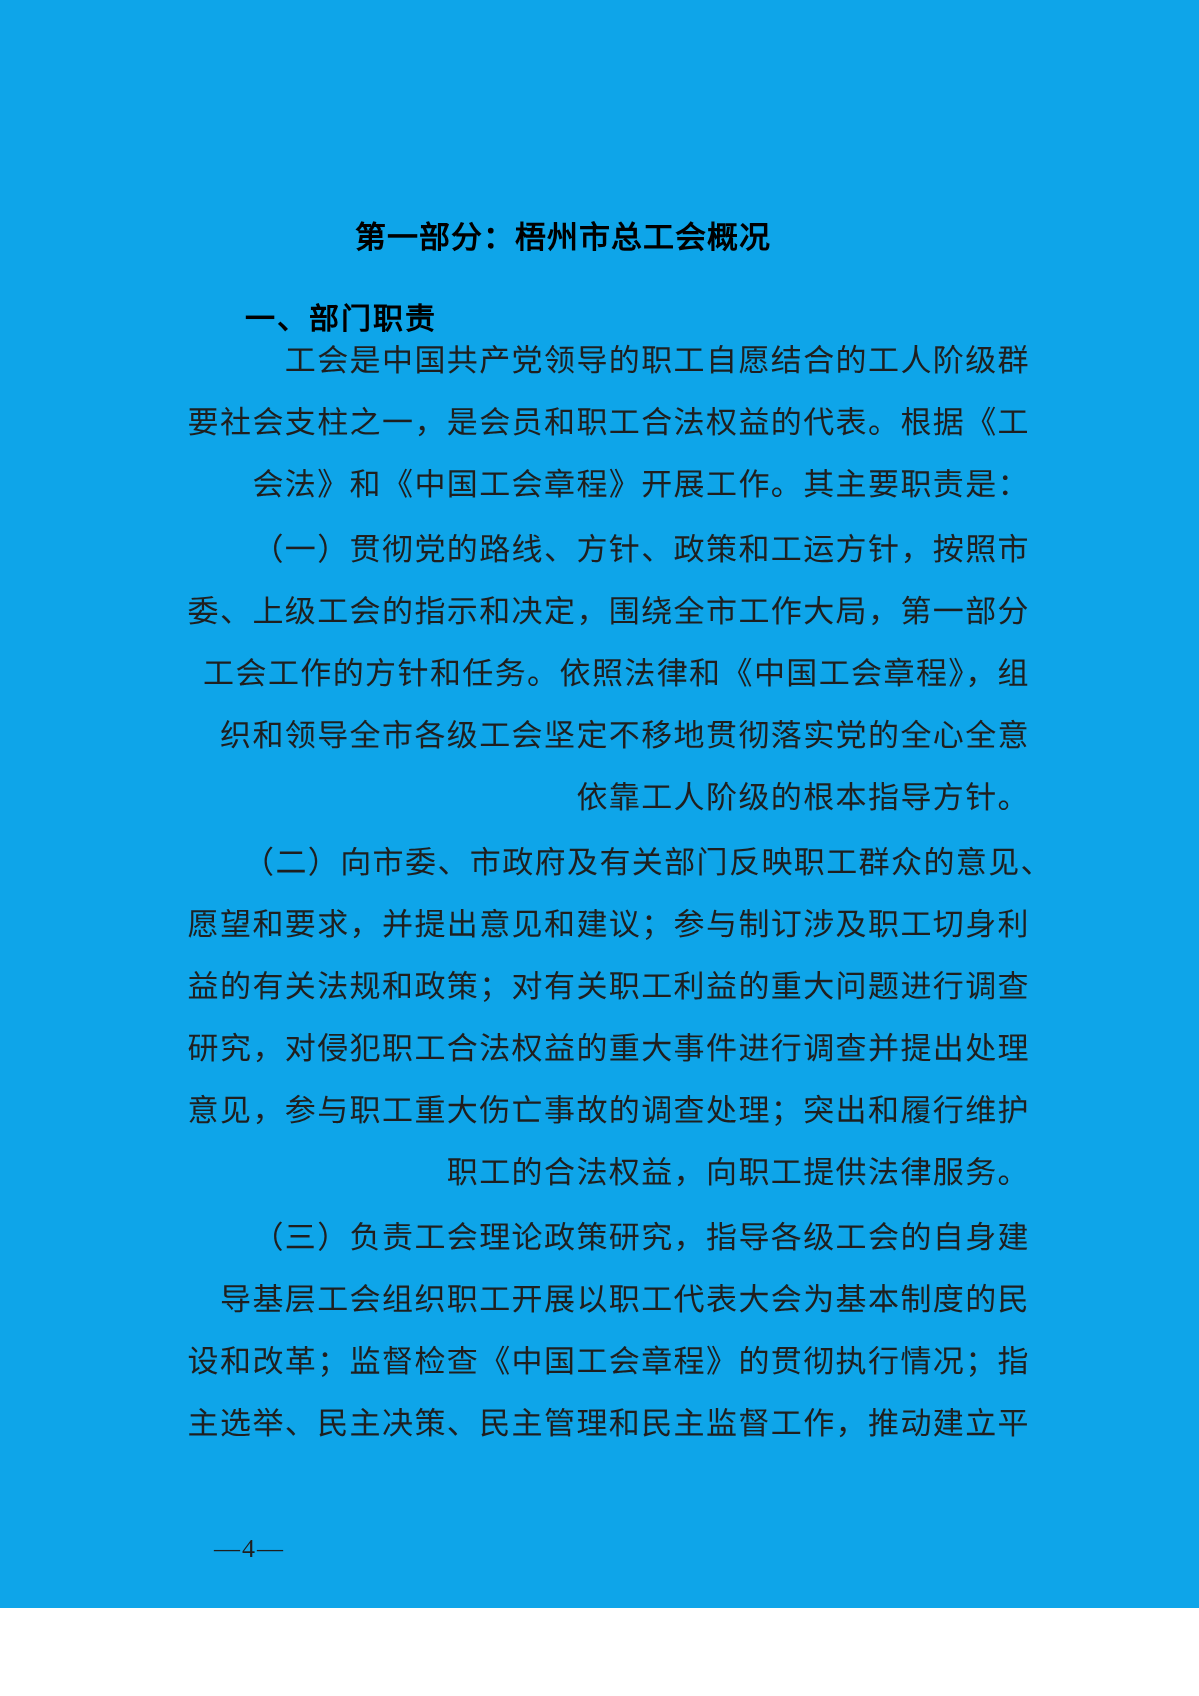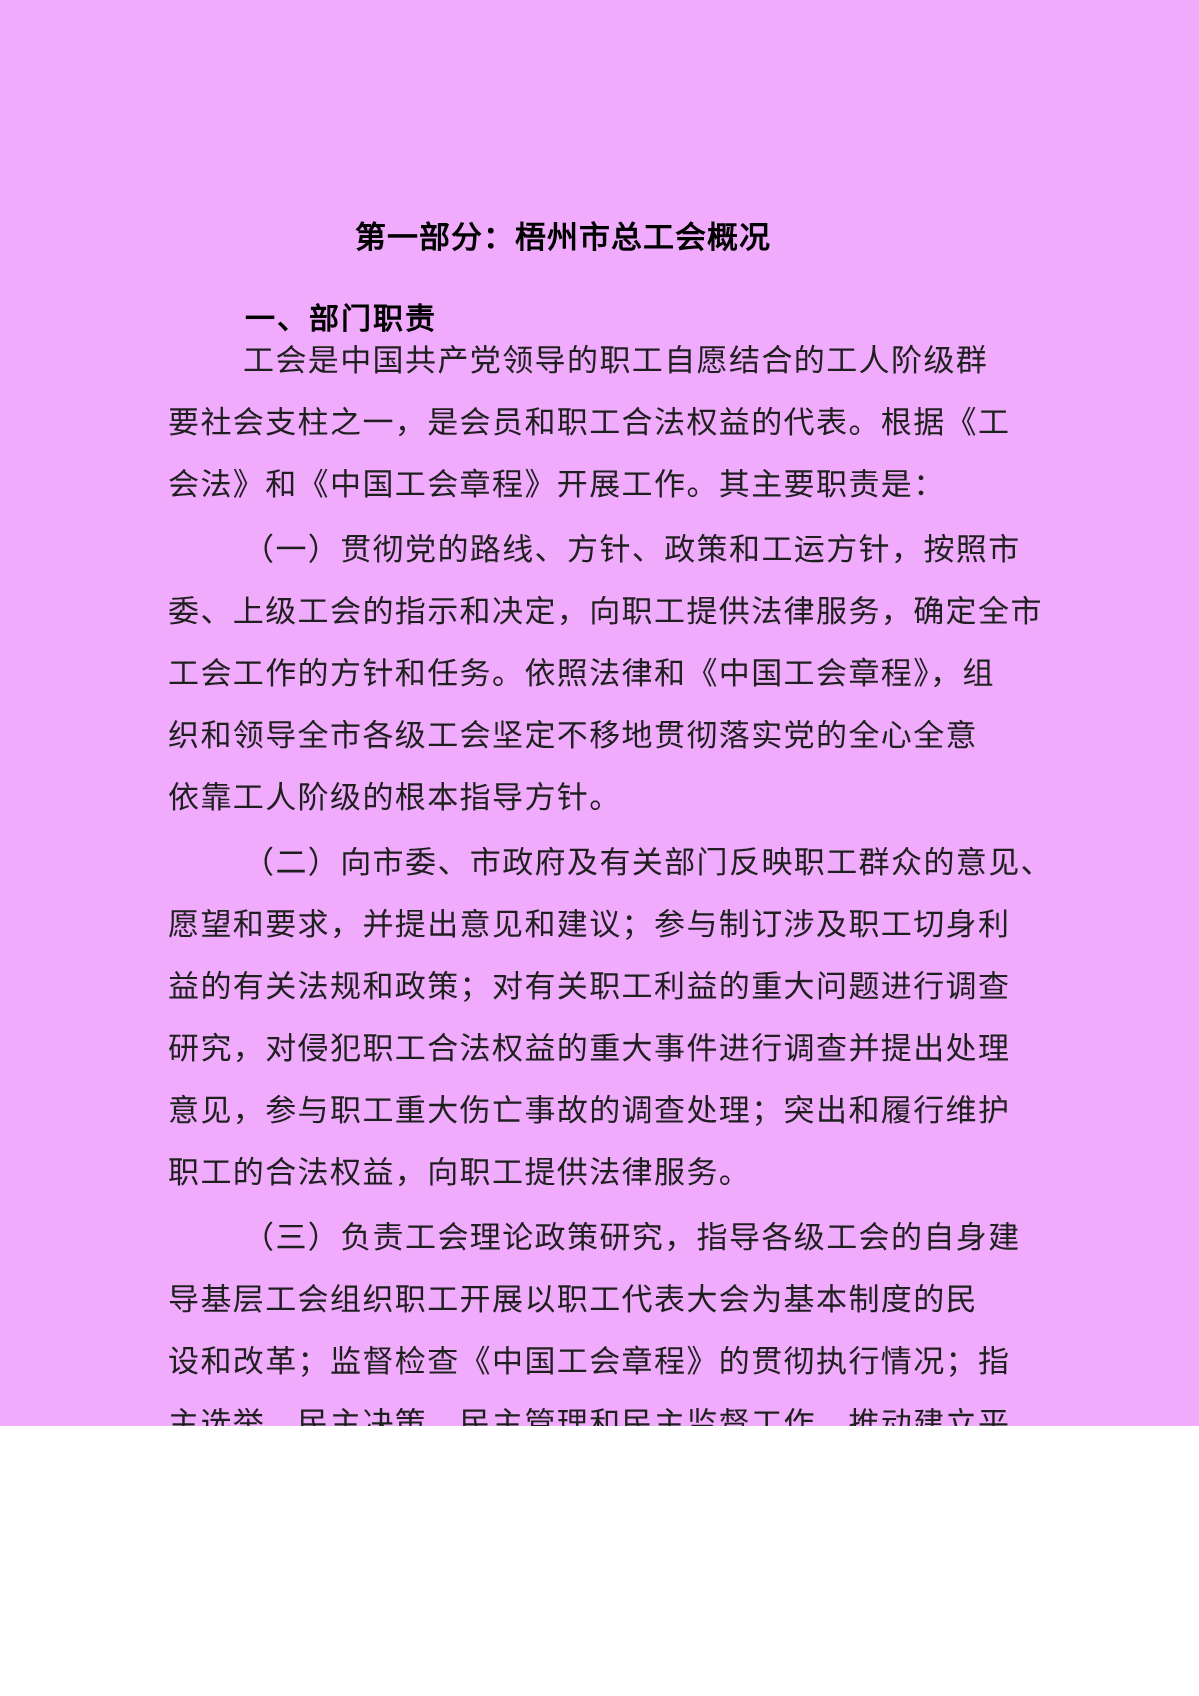--- a/index.html
+++ b/index.html
@@ -3,22 +3,22 @@
 <meta charset="utf-8">
 <style>
   html, body {
     margin: 0;
     padding: 0;
     background: #ffffff;
   }
   .page {
     position: relative;
     width: 1199px;
-    height: 1426px;
-    background: #f0abfc;
+    height: 1608px;
+    background: #0ea5e9;
     overflow: hidden;
     font-family: "Liberation Serif", "DejaVu Serif", serif;
     color: #1c1c1c;
   }
   .doc-title {
     position: absolute;
     top: 212px;
     left: 168px;
     width: 790px;
     margin: 0;
@@ -47,20 +47,21 @@
     top: 330px;
     left: 168px;
     width: 862px;
     font-size: 31px;
     letter-spacing: 1.4px;
     color: #1f1f1f;
   }
   .para {
     margin: 0;
     padding: 0;
+    text-align: right;
   }
   .para + .para {
     margin-top: 3px;
   }
   .line {
     display: block;
     height: 62px;
     line-height: 62px;
     white-space: nowrap;
   }
@@ -89,21 +90,21 @@
   <div class="body-text">
 
     <p class="para">
       <span class="line indent">工会是中国共产党领导的职工自愿结合的工人阶级群</span>
       <span class="line">要社会支柱之一，是会员和职工合法权益的代表。根据《工</span>
       <span class="line">会法》和《中国工会章程》开展工作。其主要职责是：</span>
     </p>
 
     <p class="para">
       <span class="line indent">（一）贯彻党的路线、方针、政策和工运方针，按照市</span>
-      <span class="line">委、上级工会的指示和决定，向职工提供法律服务，确定全市</span>
+      <span class="line">委、上级工会的指示和决定，围绕全市工作大局，第一部分</span>
       <span class="line">工会工作的方针和任务。依照法律和《中国工会章程》，组</span>
       <span class="line">织和领导全市各级工会坚定不移地贯彻落实党的全心全意</span>
       <span class="line">依靠工人阶级的根本指导方针。</span>
     </p>
 
     <p class="para">
       <span class="line indent">（二）向市委、市政府及有关部门反映职工群众的意见、</span>
       <span class="line">愿望和要求，并提出意见和建议；参与制订涉及职工切身利</span>
       <span class="line">益的有关法规和政策；对有关职工利益的重大问题进行调查</span>
       <span class="line">研究，对侵犯职工合法权益的重大事件进行调查并提出处理</span>

